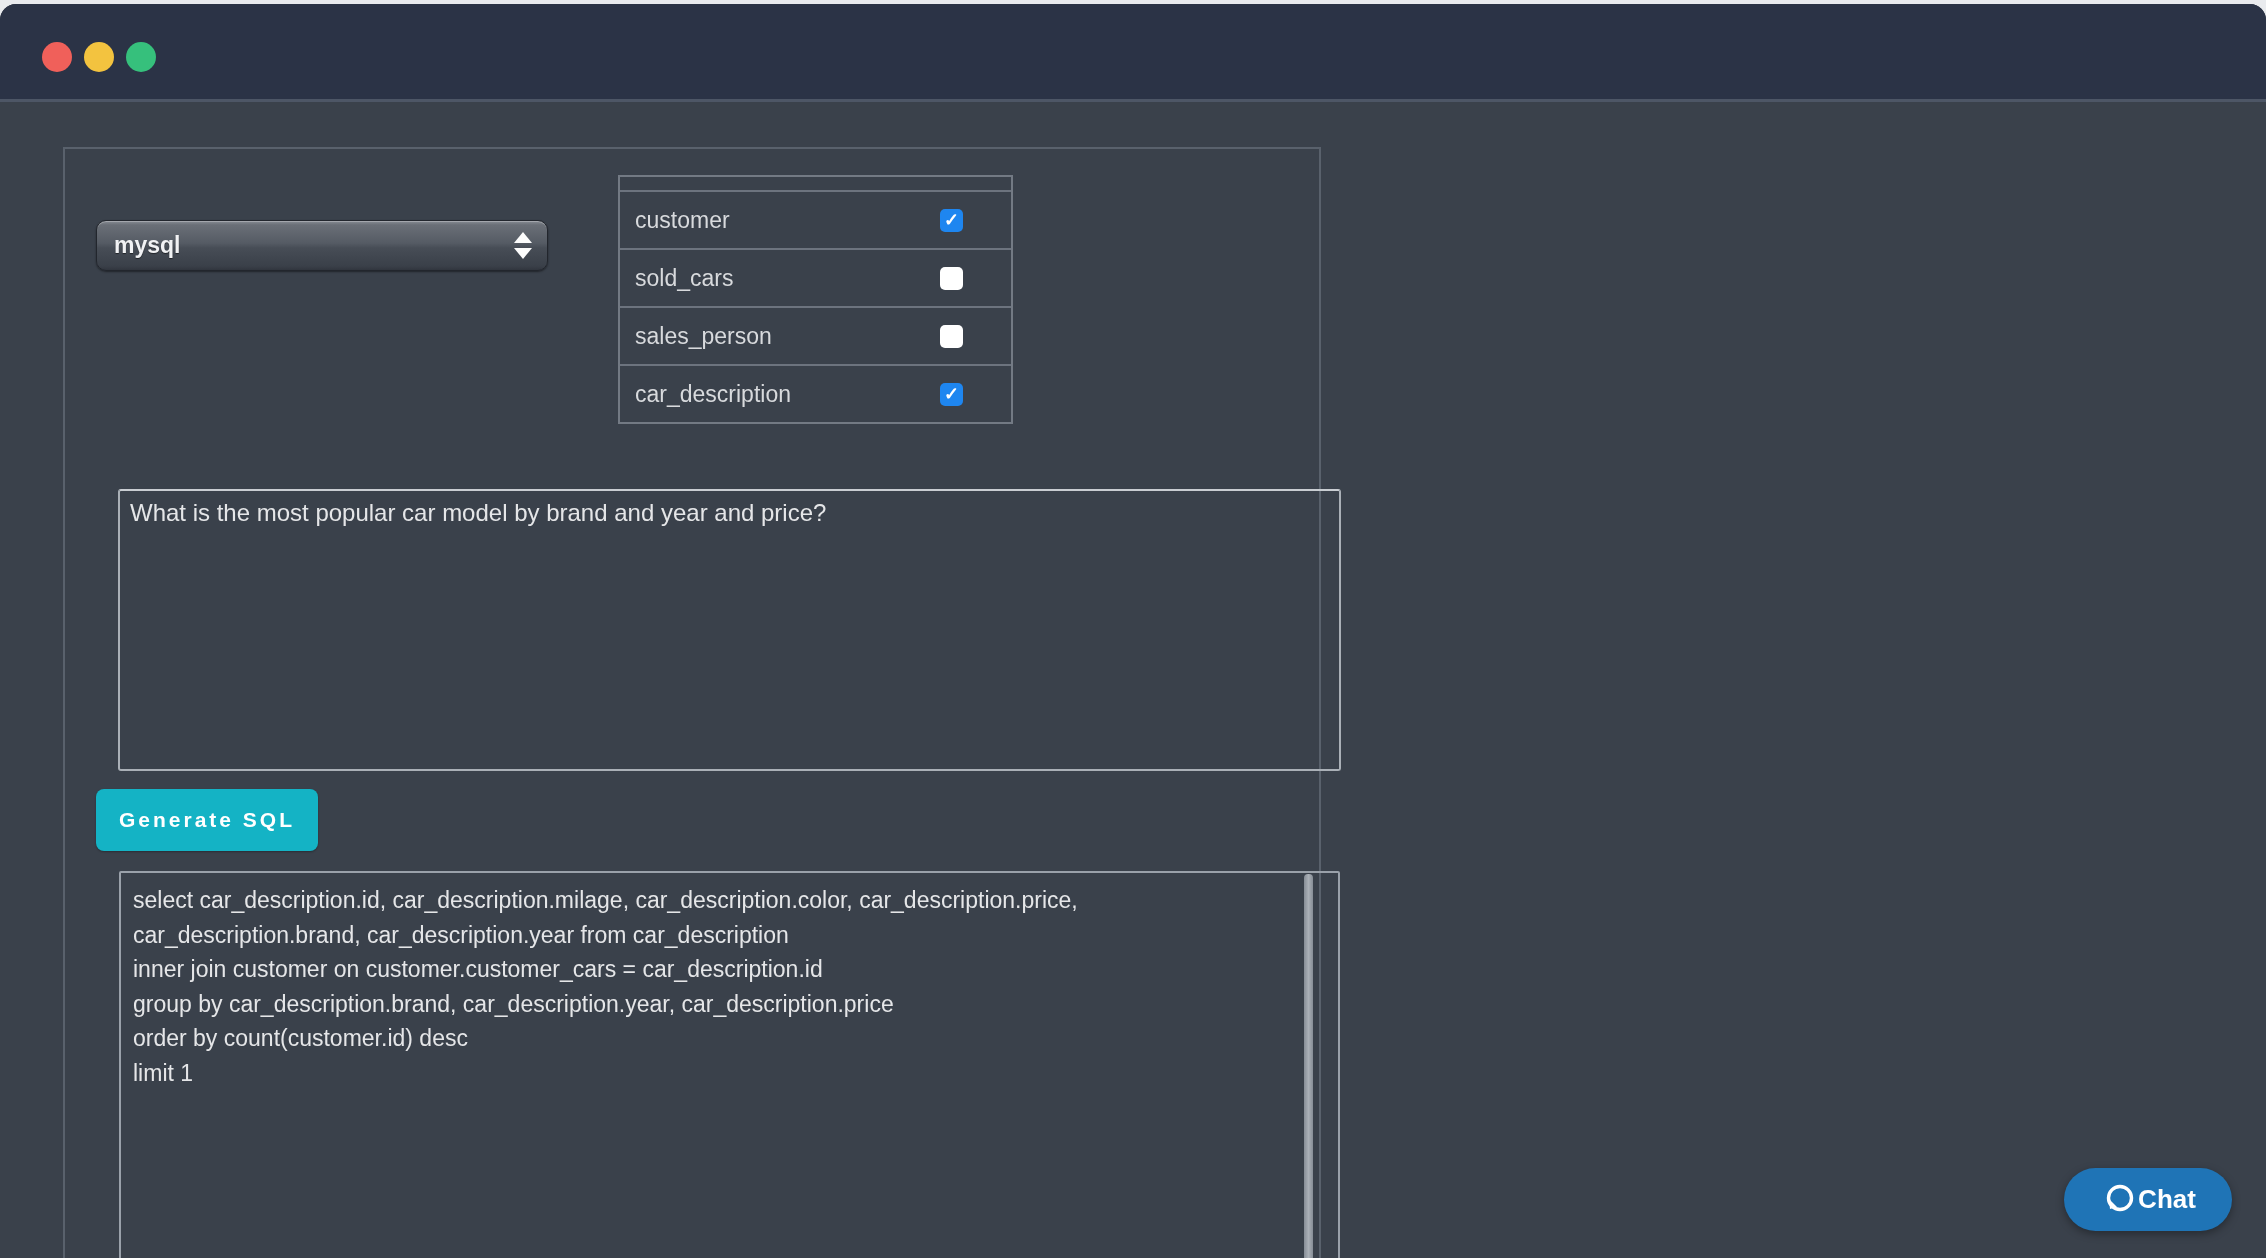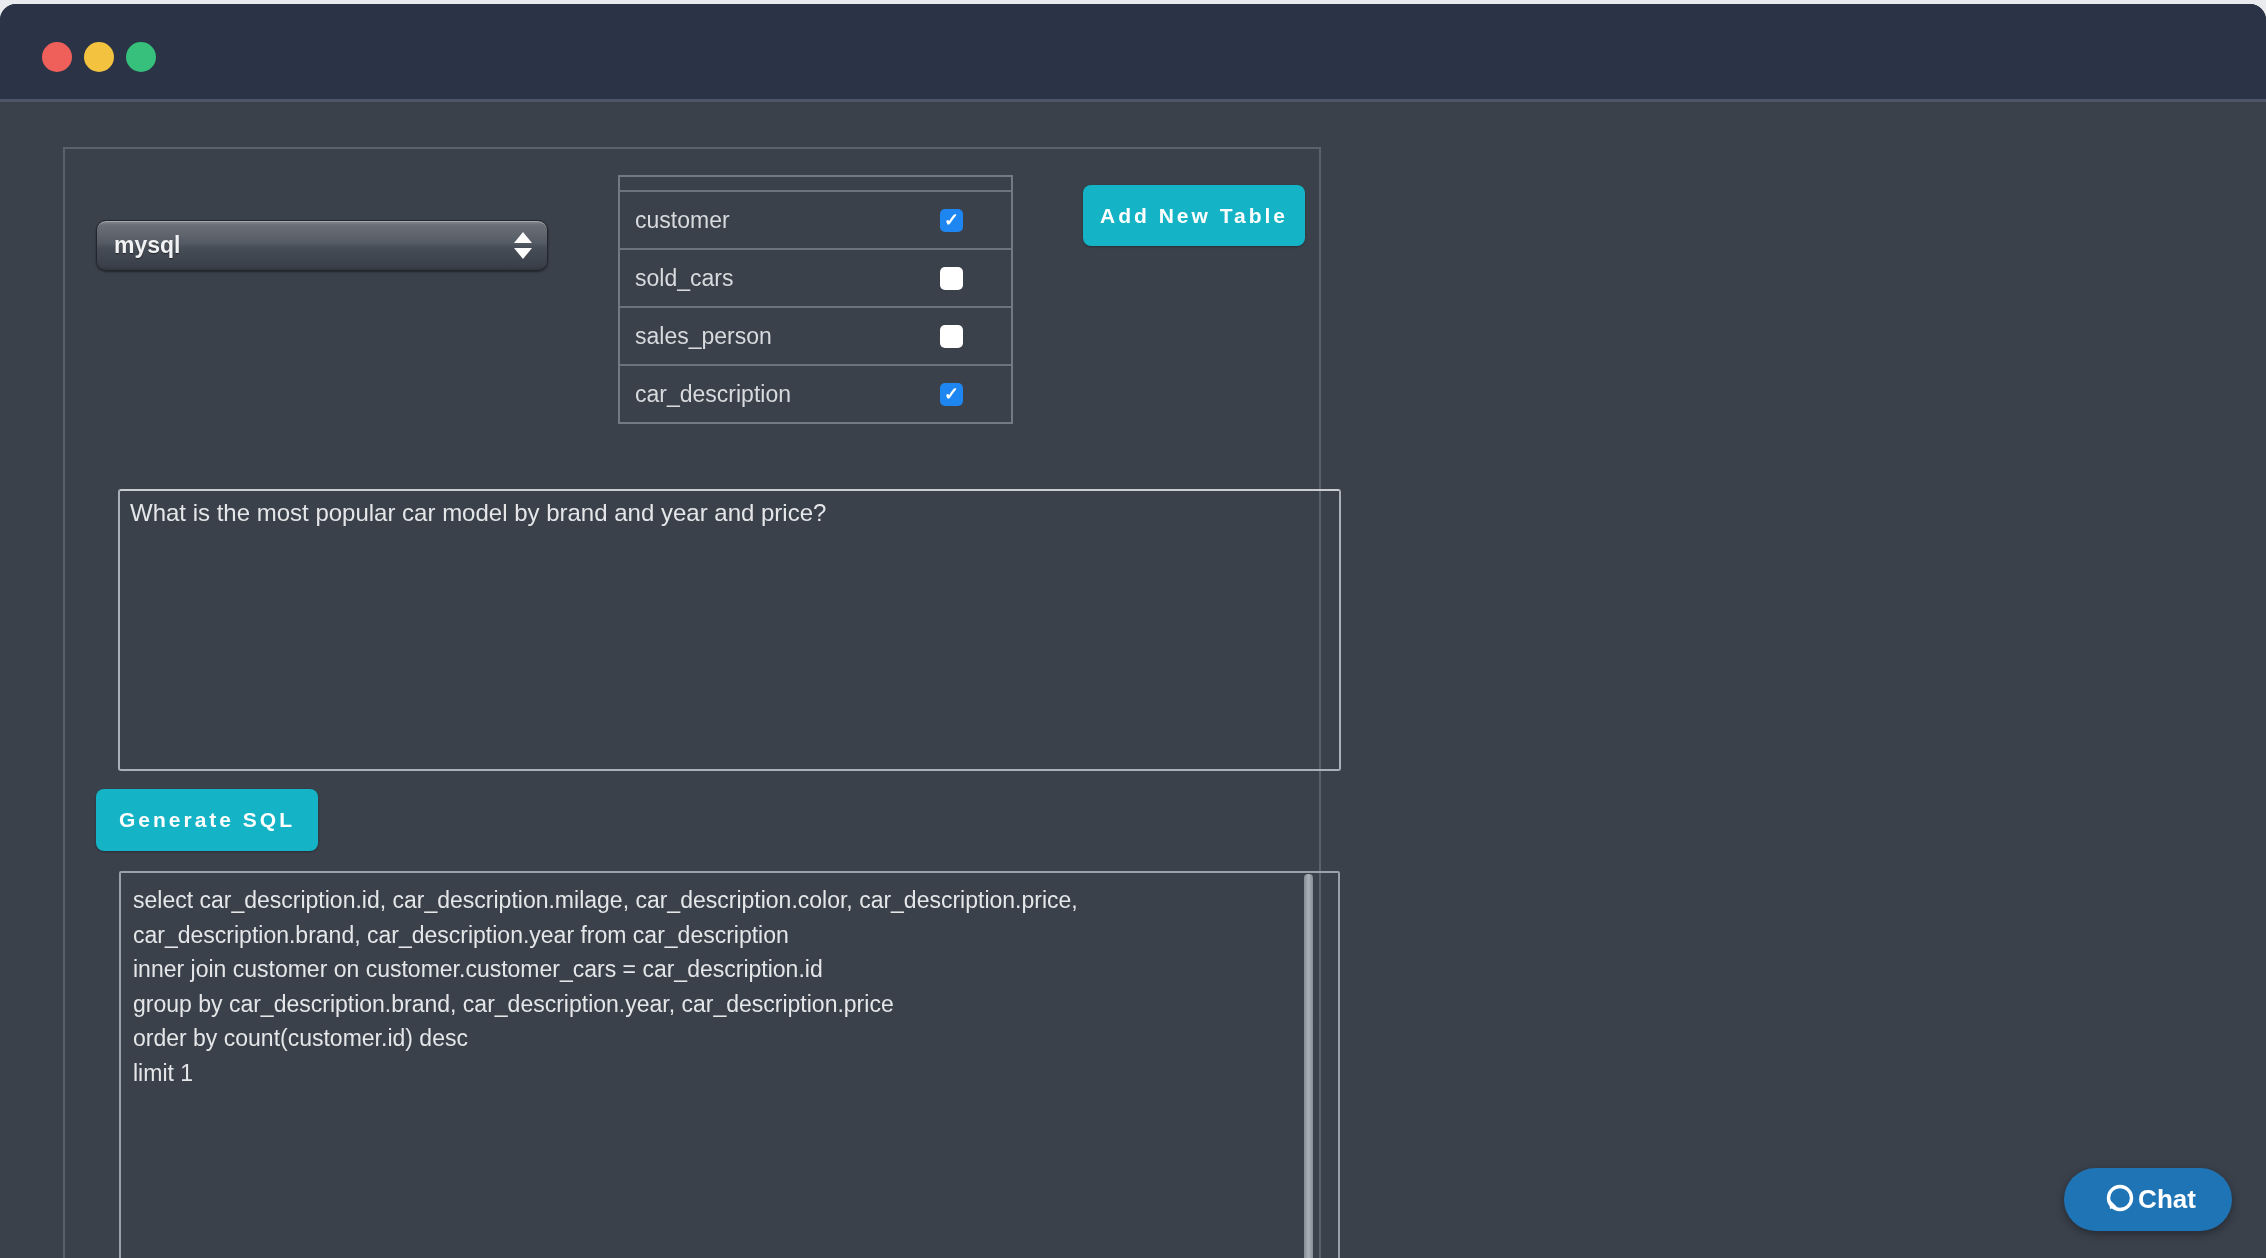--- a/index.html
+++ b/index.html
@@ -177,21 +177,20 @@
           <span class="cbx unchecked"></span>
         </div>
         <div class="table-row">
           <span class="tname">car_description</span>
           <span class="cbx checked">
             <span>✓</span>
           </span>
         </div>
       </div>
 
-    <button class="teal-btn add-btn">Add New Table</button>
 
     <textarea class="question-box" spellcheck="false" style="">What is the most popular car model by brand and year and price?</textarea>
 
     <button class="teal-btn generate-btn">Generate SQL</button>
 
     <div class="sql-wrap">
       <textarea class="sql-box" spellcheck="false" style="">select car_description.id, car_description.milage, car_description.color, car_description.price,
 car_description.brand, car_description.year from car_description
 inner join customer on customer.customer_cars = car_description.id
 group by car_description.brand, car_description.year, car_description.price

